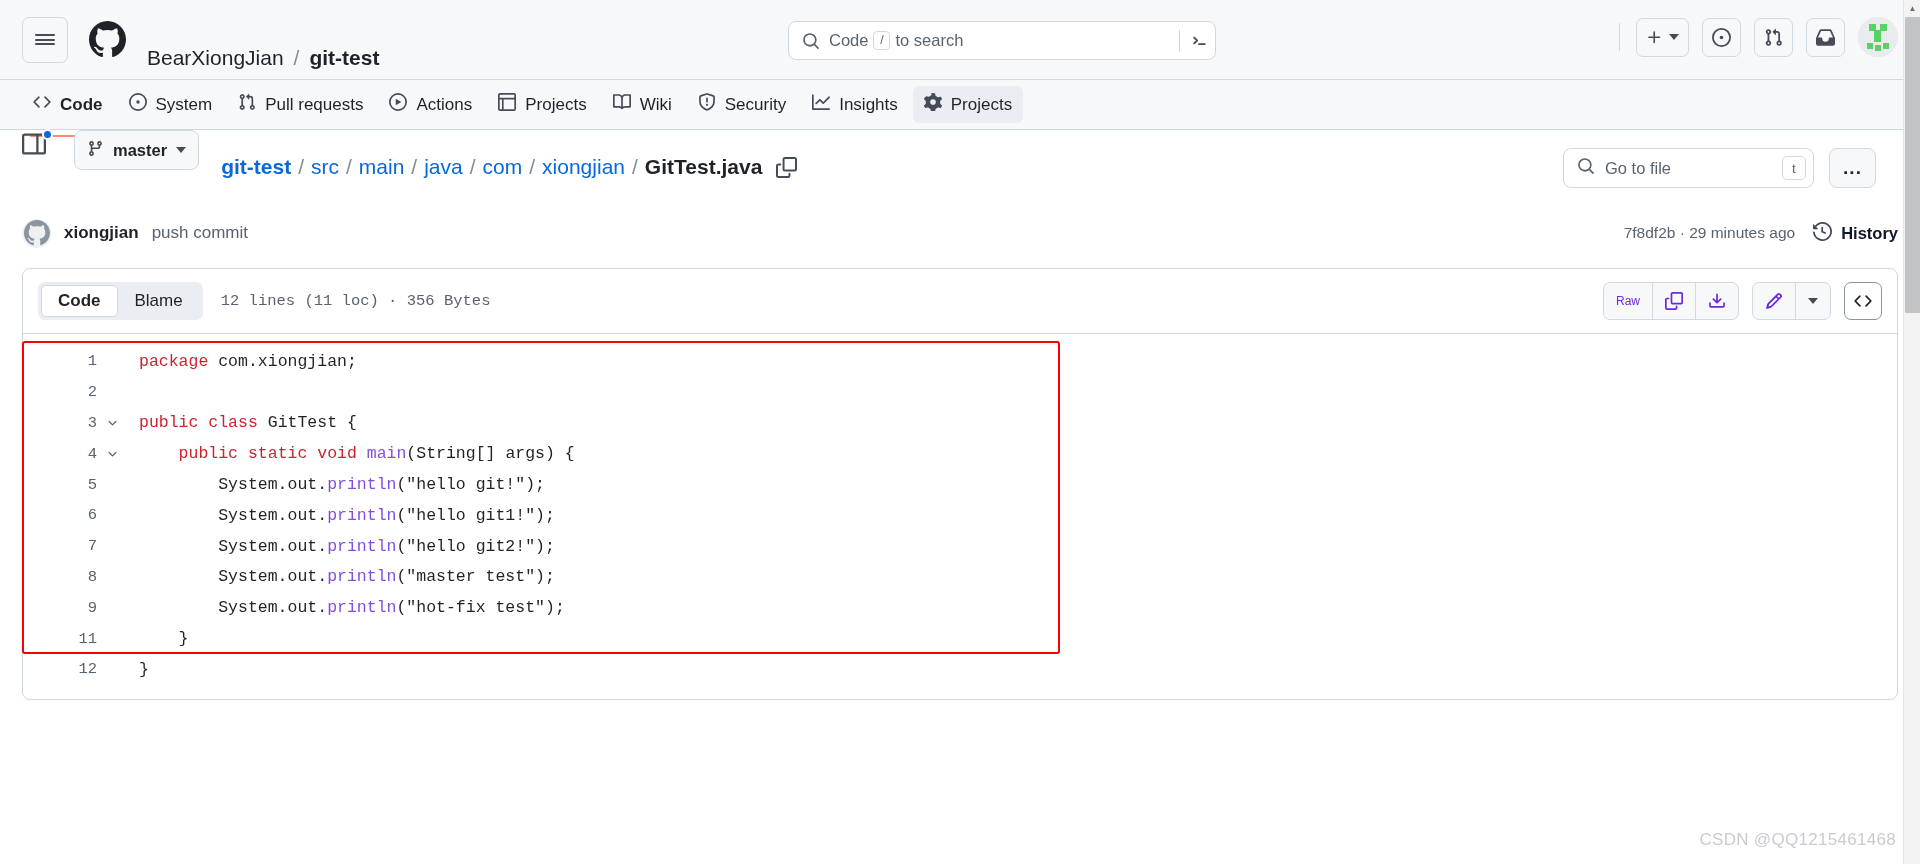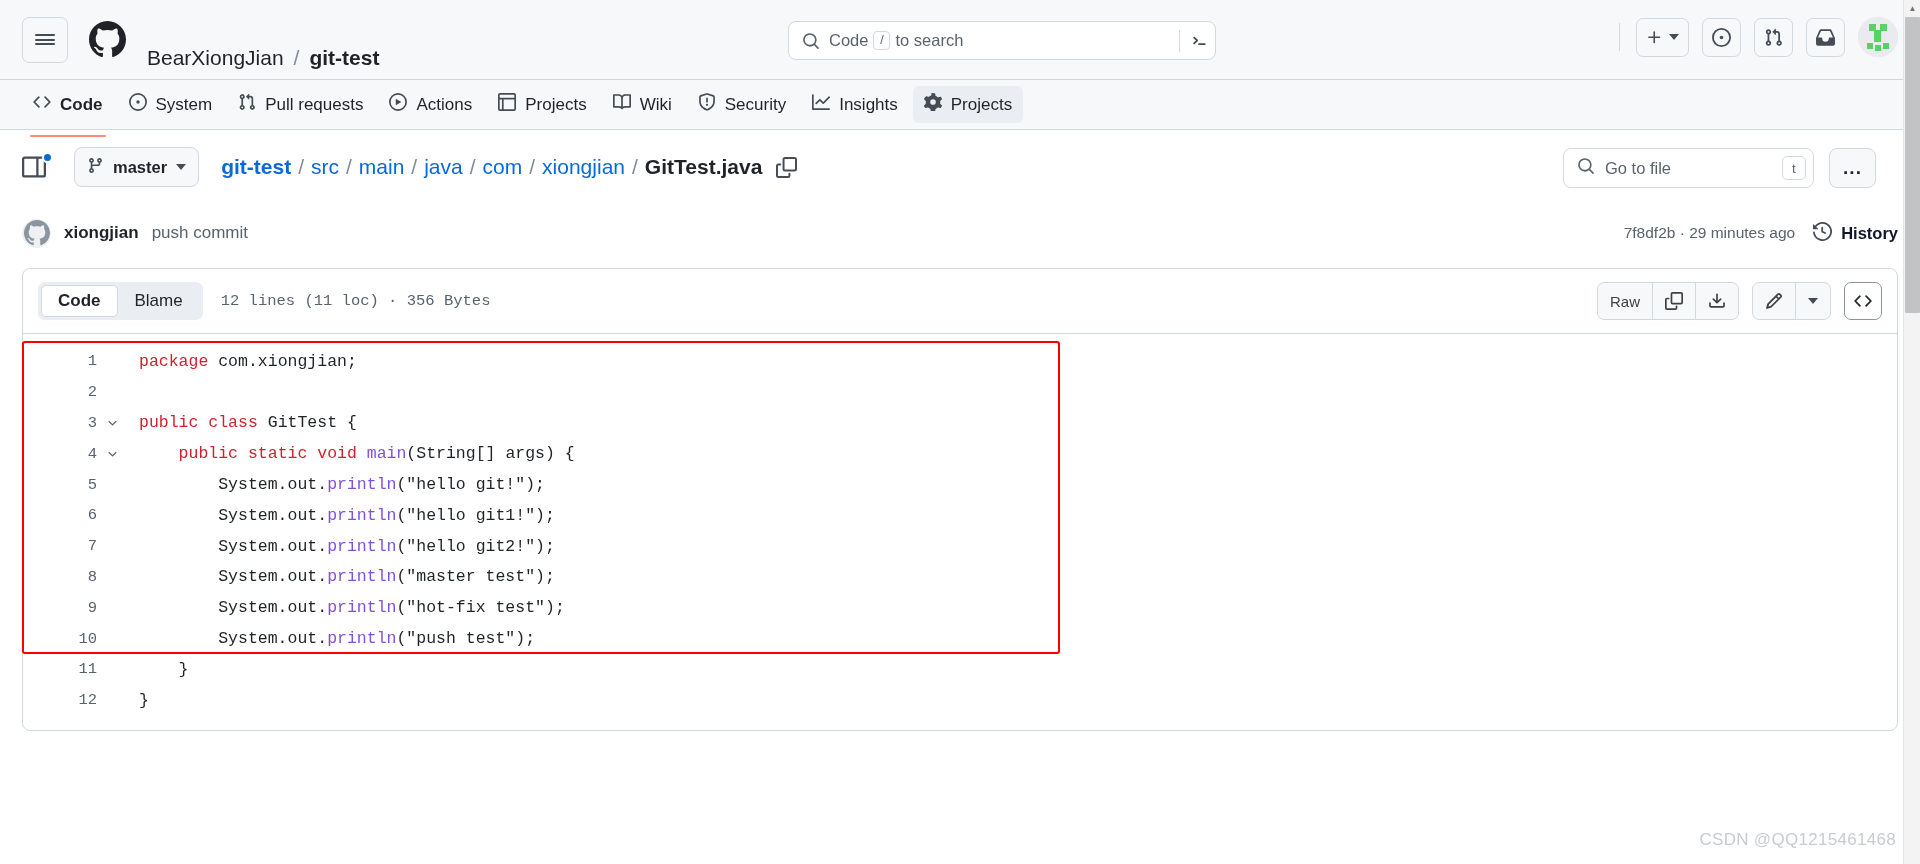--- a/index.html
+++ b/index.html
@@ -104,21 +104,21 @@
   .nav-tab.selected-bg { background:#eaeef2; }
   .nav-tab.active::after {
     content:"";
     position:absolute; left: 8px; right: 8px; bottom: -14px;
     height: 2px; background:#fd8c73; border-radius:2px;
   }
   .nav-tab svg { flex:none; color:#454c55; }
 
   
   .file-area { padding: 0 22px; }
-  .path-row { display:flex; align-items:center; height: 74px; position:relative; }
+  .path-row { display:flex; height: 74px; position:relative; }
   .sidebar-toggle { position:relative; width: 30px; height: 28px; display:flex; align-items:center; cursor:pointer; color:#454c55; flex:none; }
   .blue-dot { position:absolute; top:-1px; right:-1px; width:11px; height:11px; border-radius:50%; background:#0969da; border:2px solid #fff; }
   .branch-btn {
     margin-left: 22px;
     height: 40px;
     border:1px solid #d1d9e0; border-radius: 8px;
     background:#f6f8fa;
     display:flex; align-items:center; gap:9px;
     padding: 0 12px;
     cursor:pointer; flex:none;
@@ -190,21 +190,21 @@
   }
   .seg-item.active { background:#fff; border:1px solid #d1d9e0; font-weight:700; padding:5px 16px; }
   .file-meta {
     margin-left: 18px;
     font-family: "Liberation Mono", monospace;
     font-size: 15.5px;
     color:#59636e;
   }
   .code-tools { position:absolute; right:15px; top:13px; display:flex; align-items:center; gap:13px; }
   .tool-group { display:flex; border:1px solid #d1d9e0; border-radius:7px; overflow:hidden; background:#f6f8fa; height:38px; }
-  .tool-btn { display:flex; align-items:center; justify-content:center; padding:0 12px; cursor:pointer; color:#404040; border-right:1px solid #d1d9e0; font-size:15px; }
+  .tool-btn { display:flex; align-items:center; justify-content:center; padding:0 12px; cursor:pointer; color:#6d28d9; border-right:1px solid #d1d9e0; font-size:12px; }
   .tool-btn:last-child { border-right:none; }
   .tool-single {
     width:38px; height:38px; border:1px solid #8c959f; border-radius:7px; background:#fff;
     display:flex; align-items:center; justify-content:center; cursor:pointer; color:#1f2328;
   }
 
   
   .code-body { padding: 12px 0 14px 0; font-family:"Liberation Mono", monospace; font-size:16.5px; }
   .code-line { display:flex; align-items:center; height: 30.8px; }
   .ln {
@@ -550,25 +550,20 @@
           <div class="ln">8</div>
           <div class="fold"></div>
           <div class="code-text"><span>        System.out.</span><span class="fn">println</span><span>("master test");</span></div>
         </div>
         <div class="code-line">
           <div class="ln">9</div>
           <div class="fold"></div>
           <div class="code-text"><span>        System.out.</span><span class="fn">println</span><span>("hot-fix test");</span></div>
         </div>
         <div class="code-line">
-          <div class="ln">10</div>
-          <div class="fold"></div>
-          <div class="code-text"><span>        System.out.</span><span class="fn">println</span><span>("push test");</span></div>
-        </div>
-        <div class="code-line">
           <div class="ln">11</div>
           <div class="fold"></div>
           <div class="code-text"><span>    }</span></div>
         </div>
         <div class="code-line">
           <div class="ln">12</div>
           <div class="fold"></div>
           <div class="code-text"><span>}</span></div>
         </div>
       </div>

